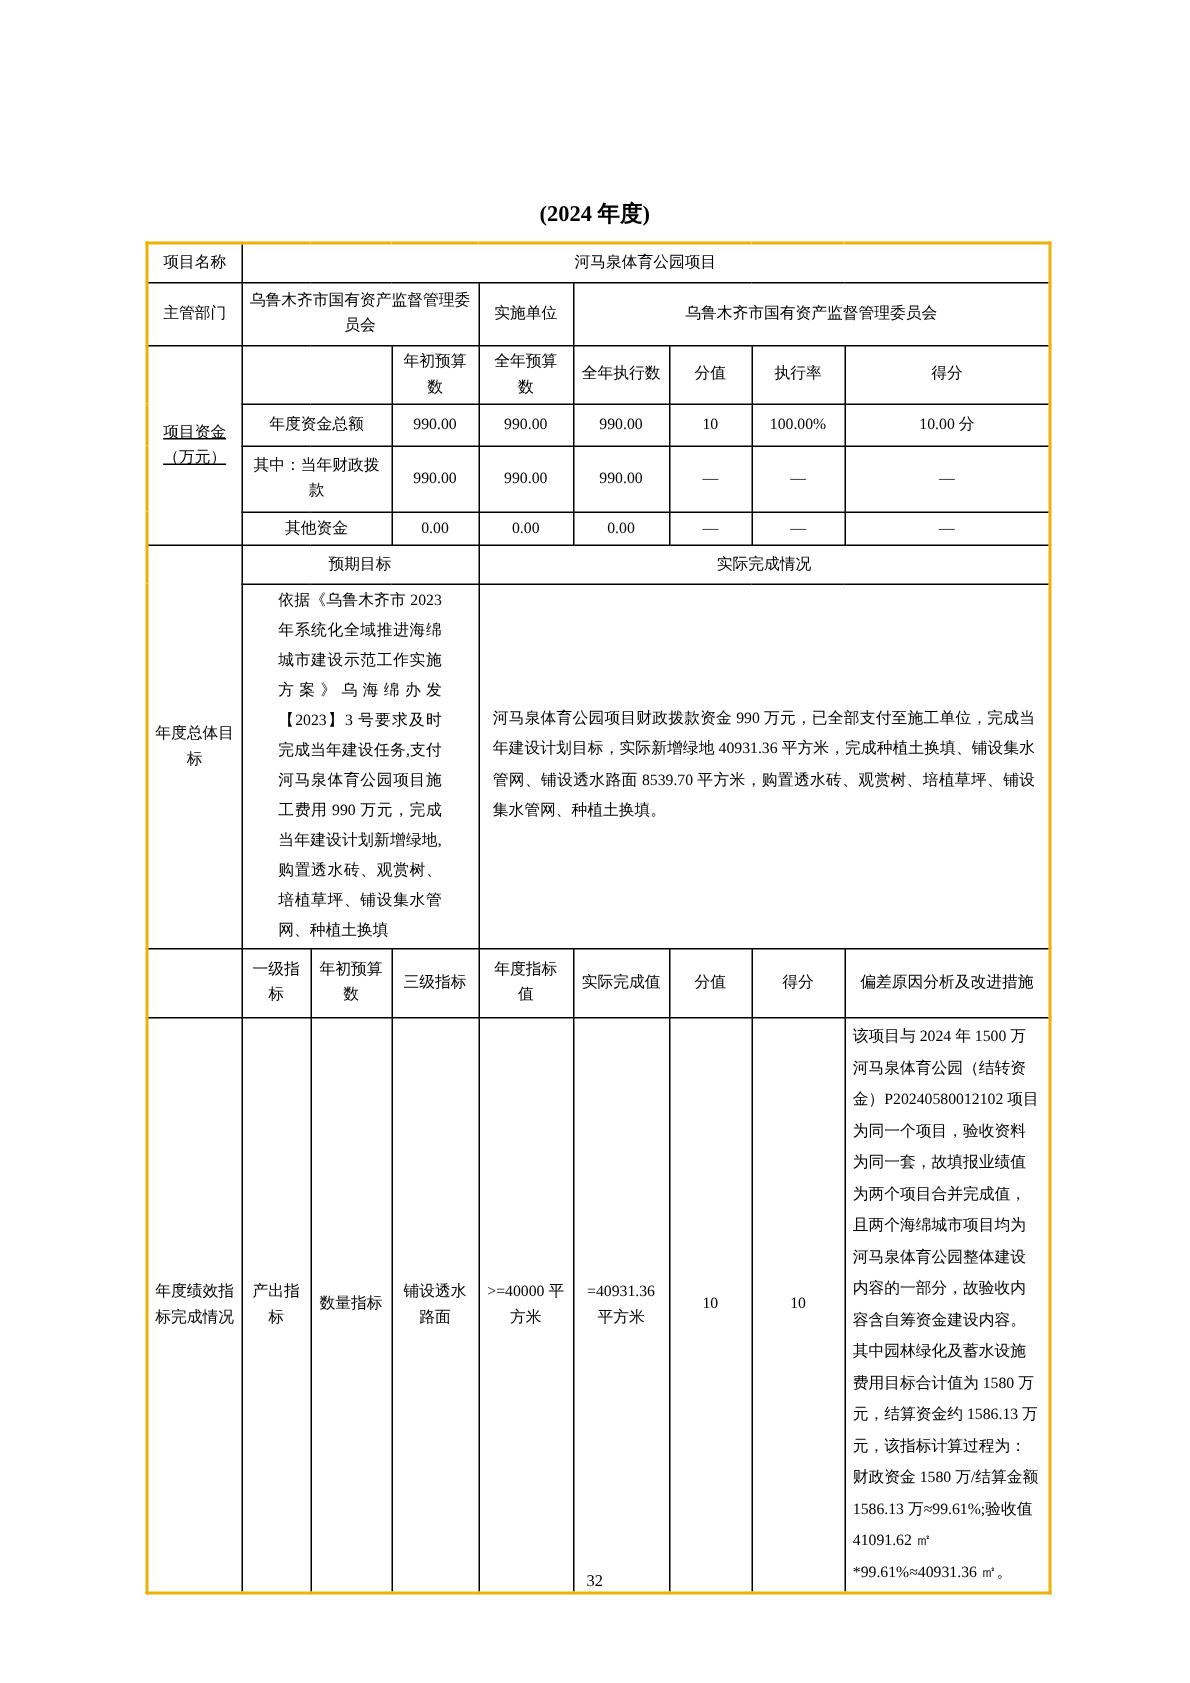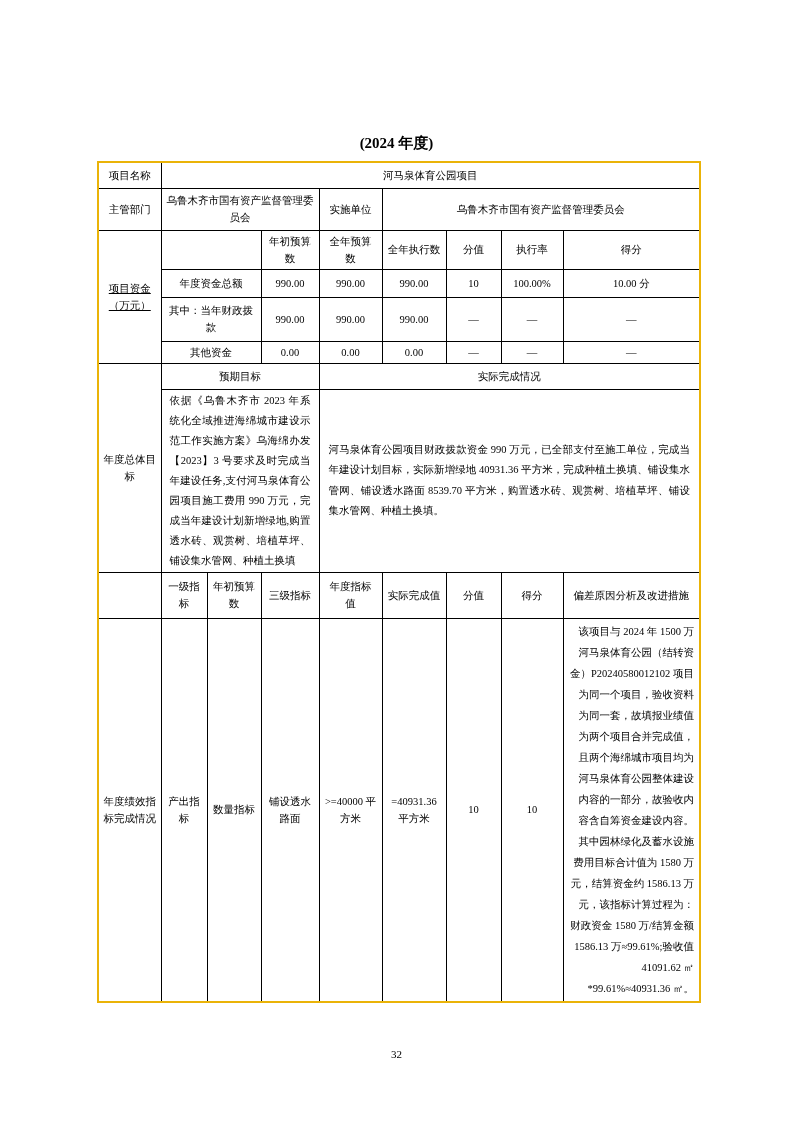--- a/index.html
+++ b/index.html
@@ -25,23 +25,23 @@
   }
   td{
     border:1px solid #000;
     text-align:center;vertical-align:middle;
     padding:2px 4px;line-height:17px;
     overflow:hidden;
   }
   td.para{
     text-align:justify;line-height:20.5px;padding:2px 9px;
   }
-  td.para-top{vertical-align:top;line-height:20px;padding:1px 8px;}
+  td.para-top{vertical-align:top;line-height:20px;padding:1px 24px;}
   td.dev{
-    text-align:right;line-height:21px;padding:2px 5px;vertical-align:middle;
+    text-align:left;line-height:21px;padding:2px 5px;vertical-align:middle;
   }
   td.hdr{padding:2px 5px;}
   .lbl2{display:block;text-decoration:underline;}
   .footer{
     position:absolute;left:0;bottom:62px;width:100%;
     text-align:center;font-size:11px;
   }
 </style>
 </head>
 <body>

